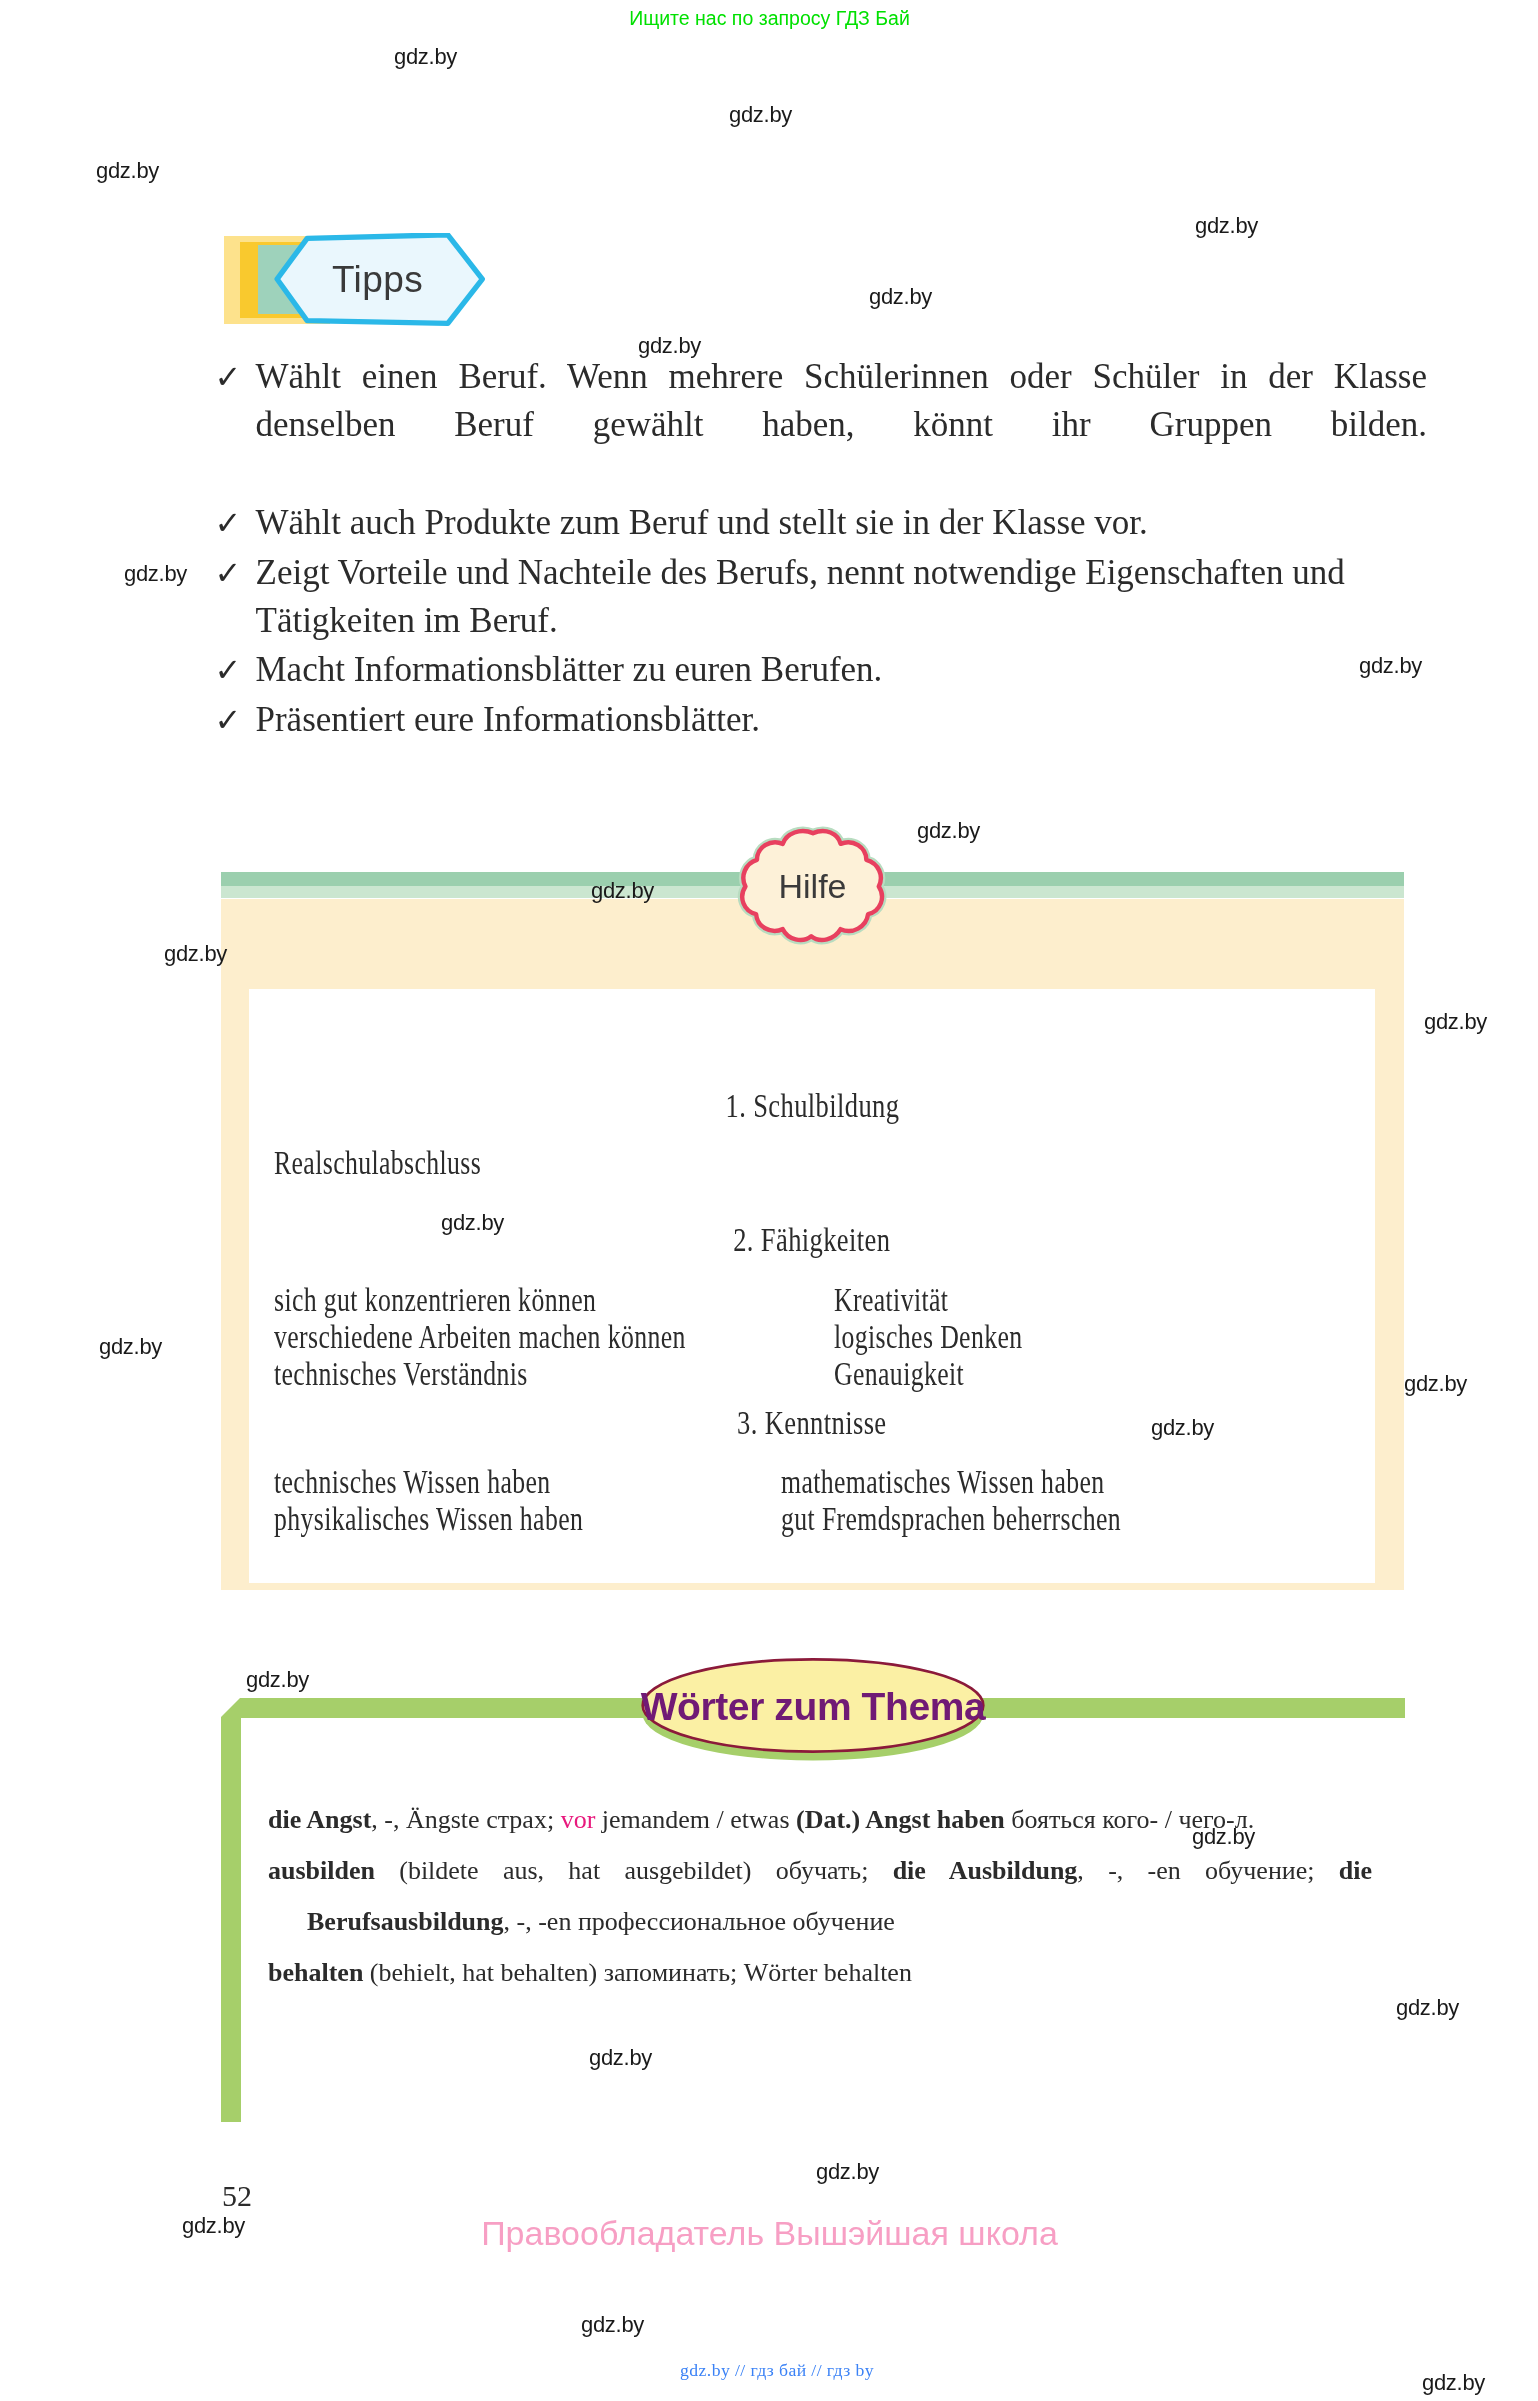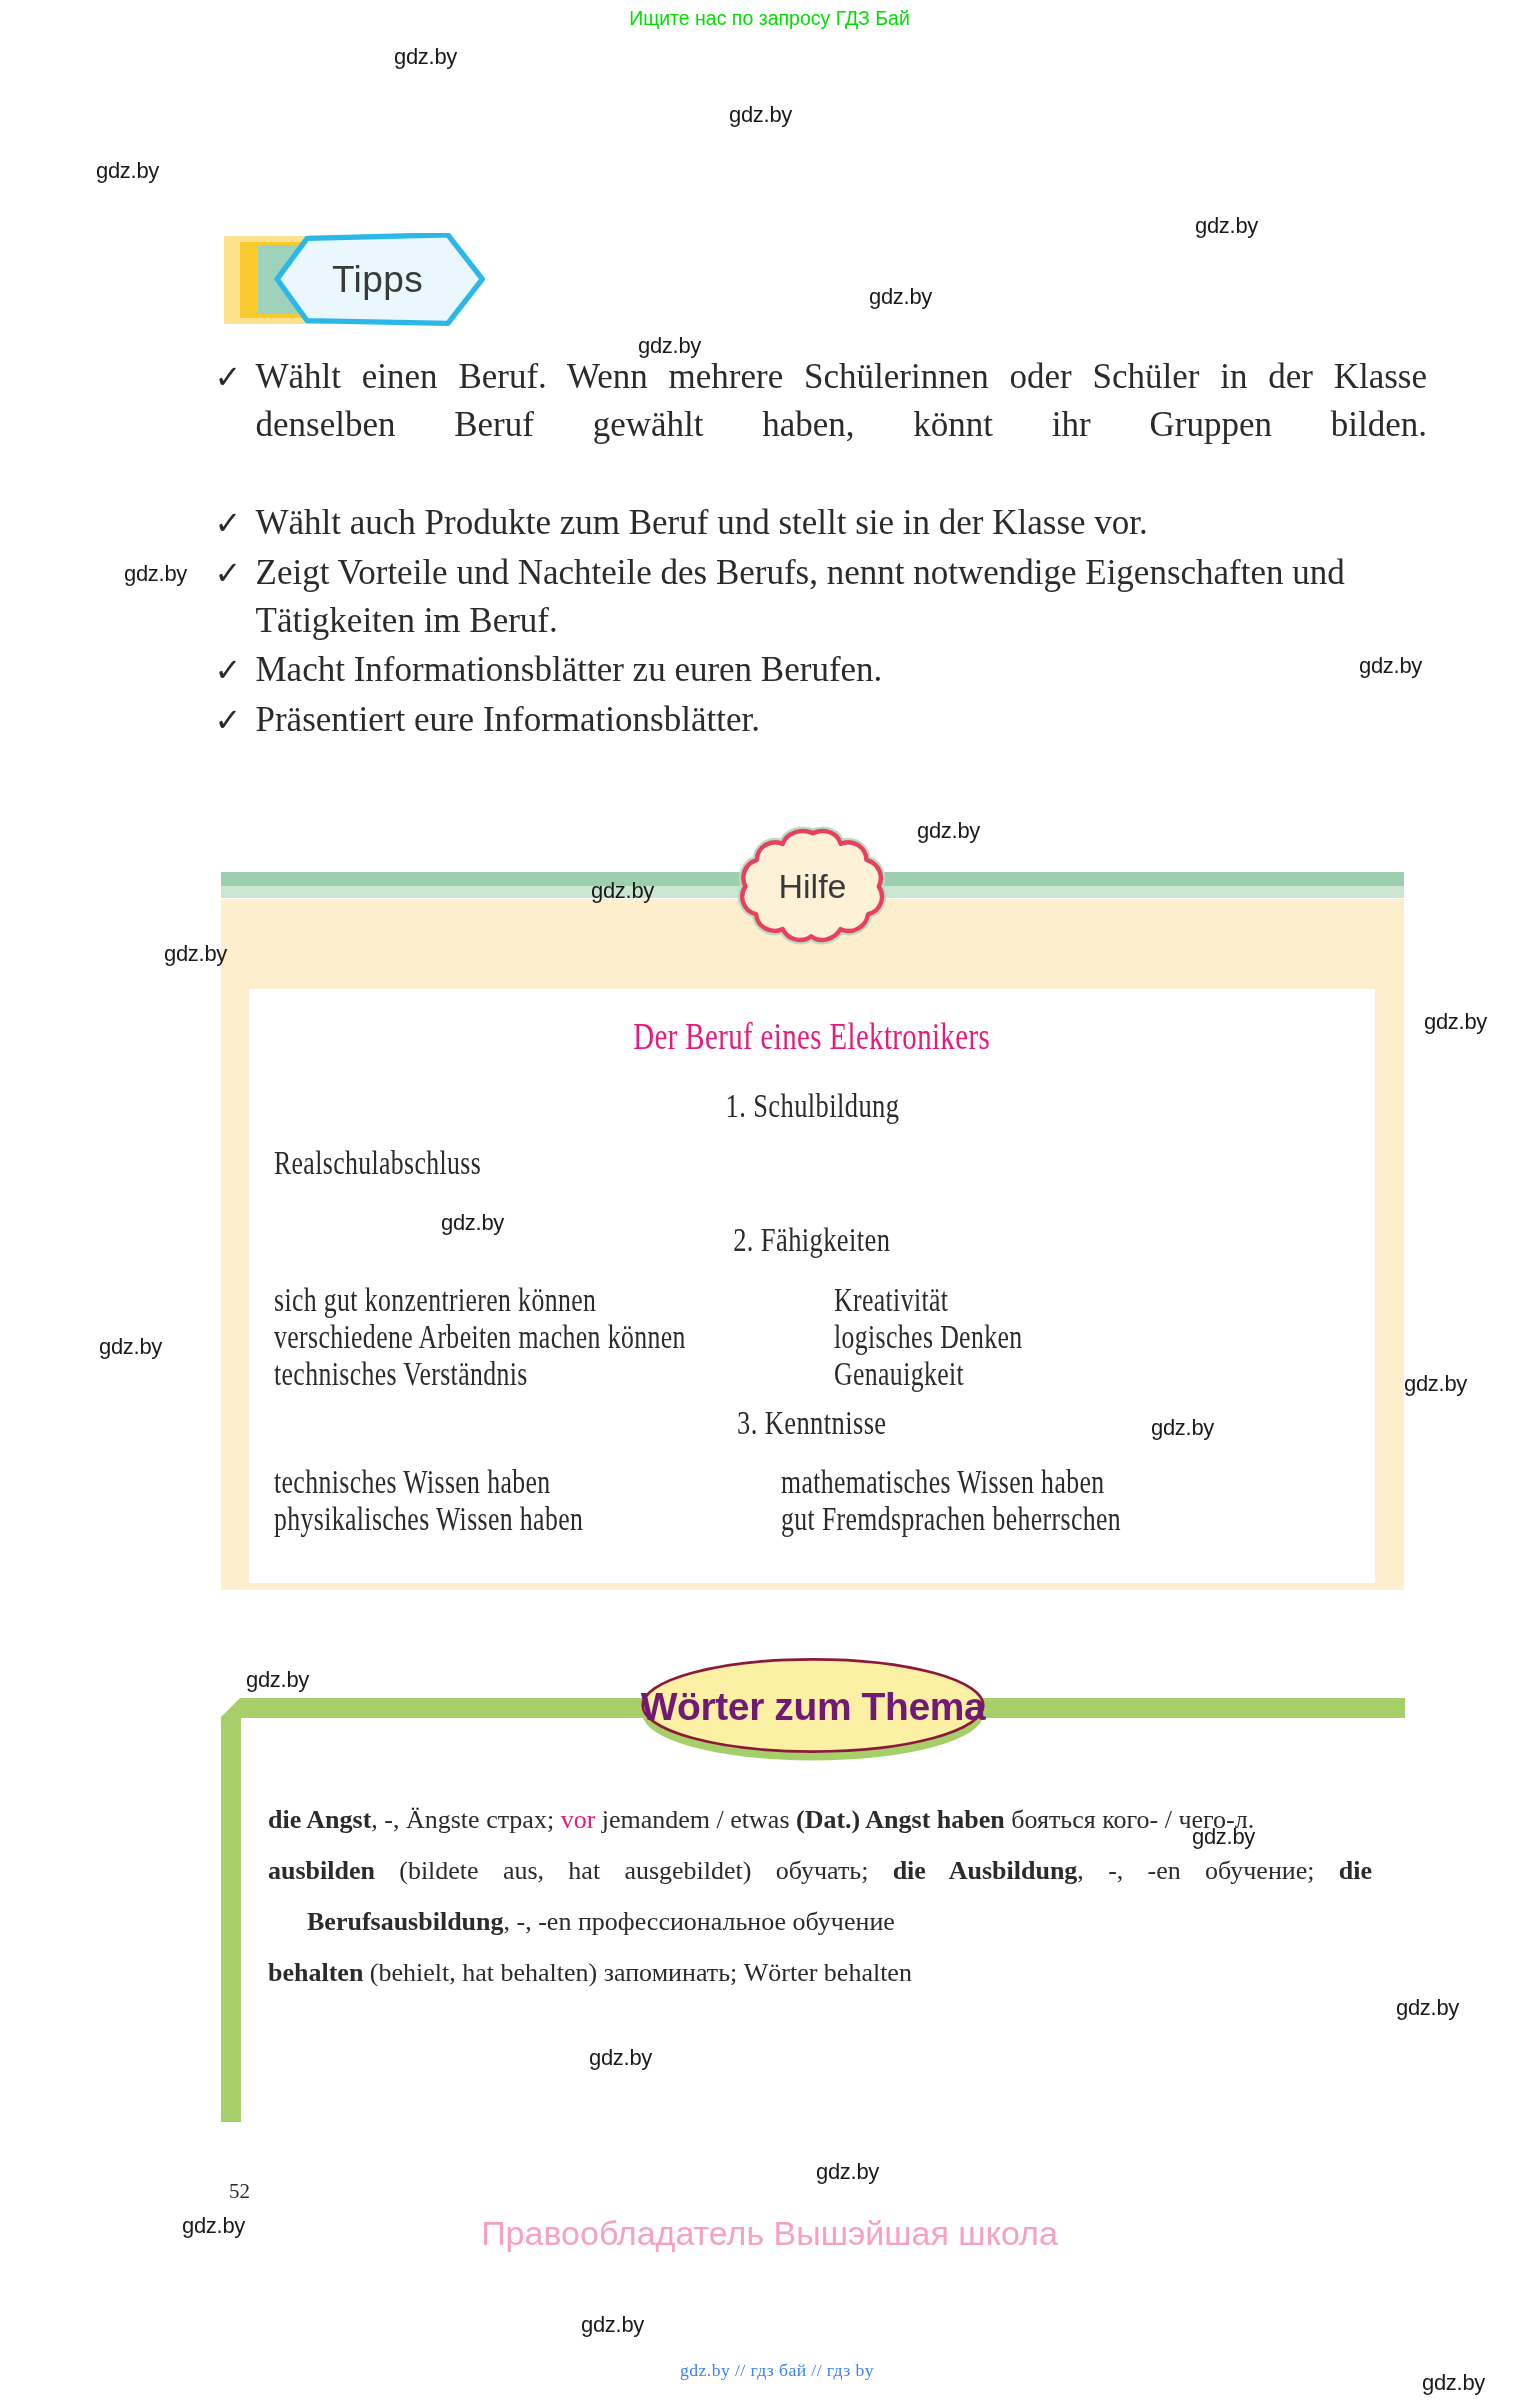--- a/index.html
+++ b/index.html
@@ -276,24 +276,24 @@
   .vocab p {
     margin: 0 0 0 0;
     padding-left: 39px;
     text-indent: -39px;
     text-align: justify;
   }
 
   
   .page-num {
     position: absolute;
-    left: 229px;
+    left: 222px;
     top: 2179px;
     font-family: "Liberation Serif", serif;
-    font-size: 21px;
+    font-size: 30px;
     color: #2b2b2b;
   }
   .copyright {
     position: absolute;
     left: 0; right: 0;
     top: 2214px;
     text-align: center;
     font-family: "Liberation Sans", sans-serif;
     font-size: 34px;
     color: #f79fc4;
@@ -336,23 +336,20 @@
     <div class="tip-check">✓</div>
     <div class="tip-text">Präsentiert eure Informationsblätter.</div>
   </div>
 </div>
 
 <div class="hilfe-sec">
   <div class="hilfe-bar"></div>
   <div class="hilfe-bar2"></div>
   <div class="hilfe-body">
     <div class="hilfe-inner">
-      <div class="hilfe-title">
-        <span class="hw hw-c">Der Beruf eines Elektronikers</span>
-      </div>
 
       <div class="hilfe-head hilfe-h1">
         <span class="hw hw-c">1. Schulbildung</span>
       </div>
       <div class="hilfe-line col-l" style="top:156px">
         <span class="hw">Realschulabschluss</span>
       </div>
 
       <div class="hilfe-head hilfe-h2">
         <span class="hw hw-c">2. Fähigkeiten</span>

